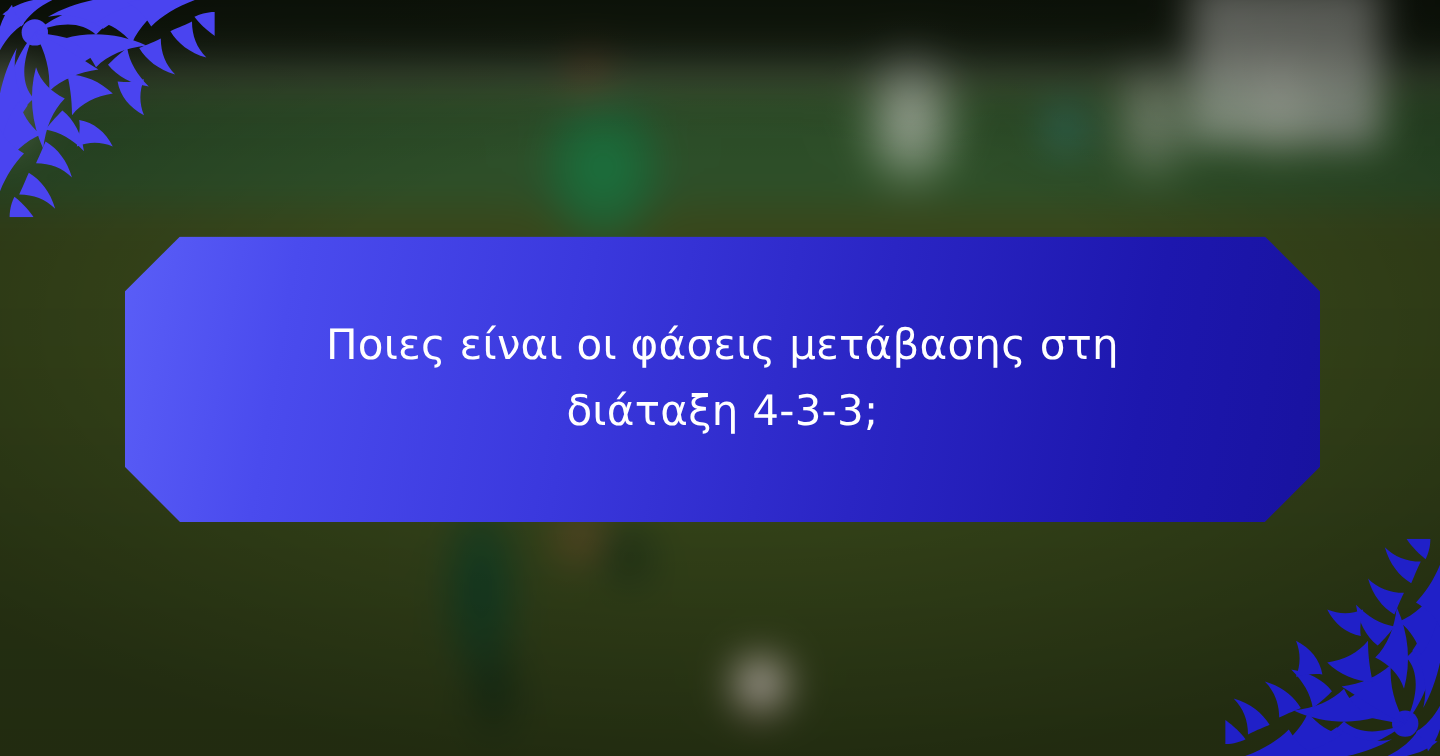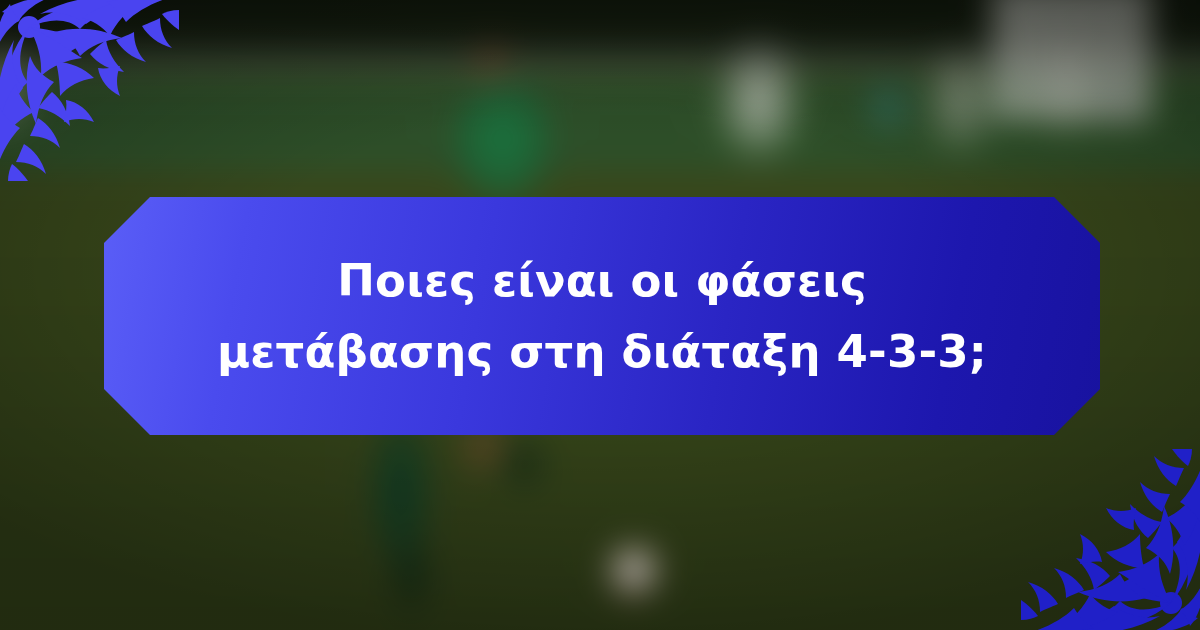--- a/index.html
+++ b/index.html
@@ -129,22 +129,22 @@
     display:flex;
     align-items:center;
     justify-content:center;
   }
 
   .banner-text {
     width:800px;
     text-align:center;
     color:#ffffff;
     font-family:"DejaVu Sans", sans-serif;
-    font-weight:700;
-    font-size:45px;
+    font-weight:400;
+    font-size:35px;
     line-height:1.58;
     letter-spacing:.2px;
     -webkit-font-smoothing:antialiased;
   }
 </style>
 </head>
 <body>
 
 <div id="stage">
 

